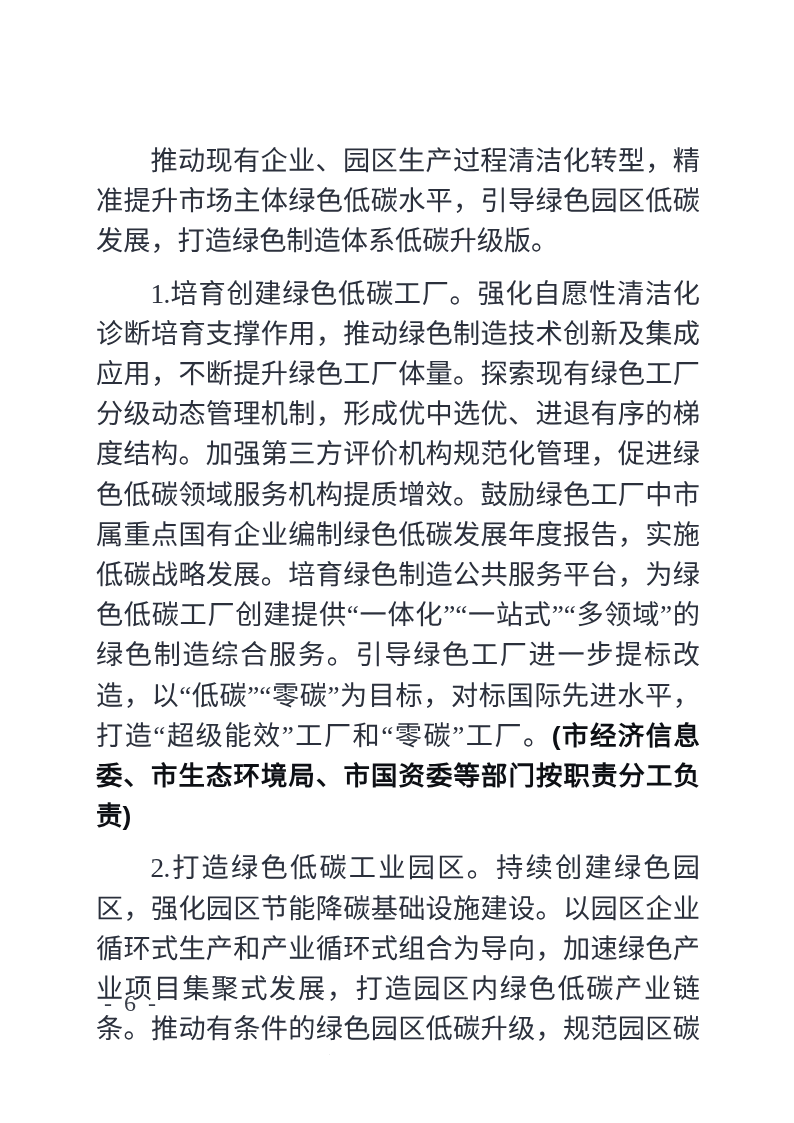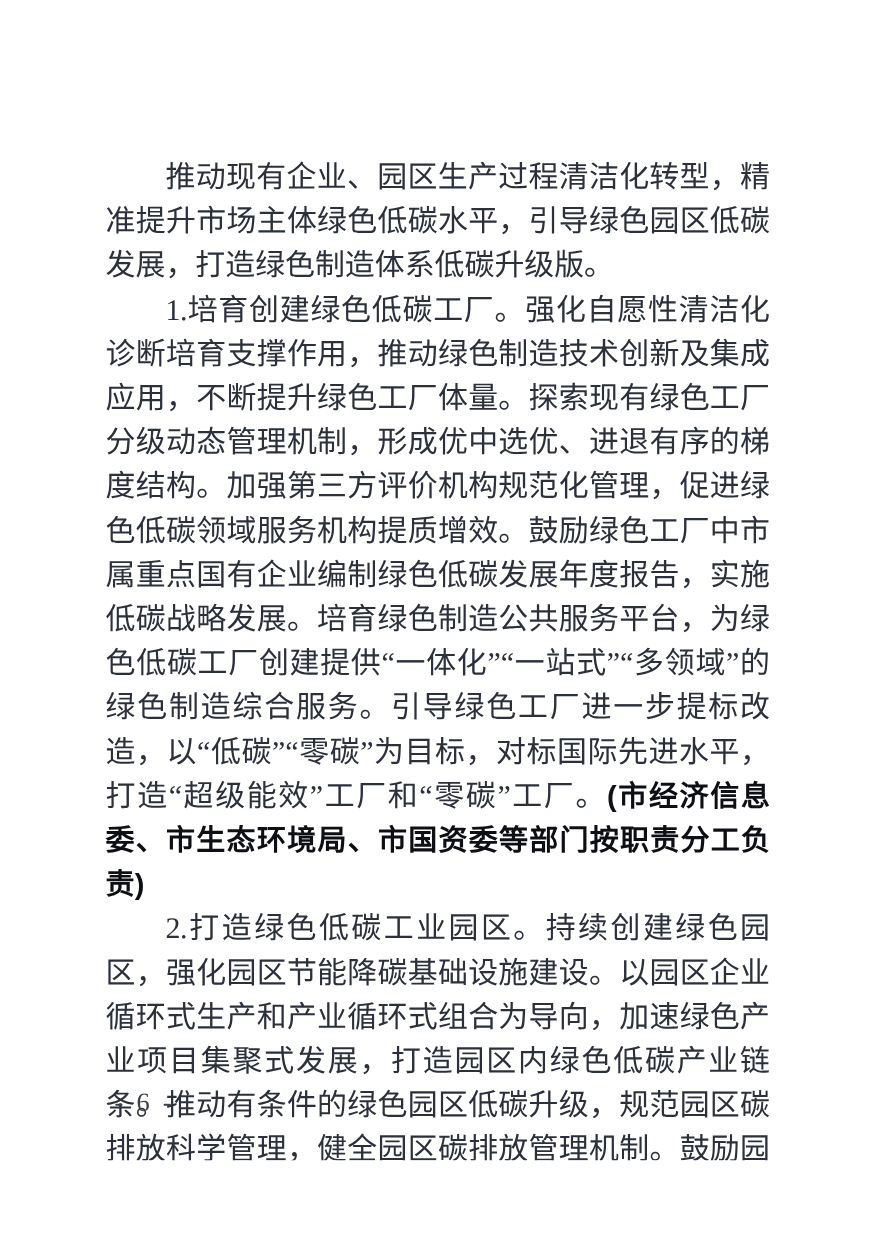--- a/index.html
+++ b/index.html
@@ -36,21 +36,21 @@
     color: #2b303c;
     text-align: justify;
     text-justify: inter-character;
     text-indent: 54.5px;
     letter-spacing: 0px;
     font-weight: 400;
     -webkit-font-smoothing: antialiased;
   }
 
   .para + .para {
-    margin-top: 0px;
+    margin-top: 12px;
   }
 
   
   .list-num {
     font-family: "Liberation Serif", "DejaVu Serif", serif;
     font-size: 27.2px;
     letter-spacing: -0.5px;
   }
 
   

